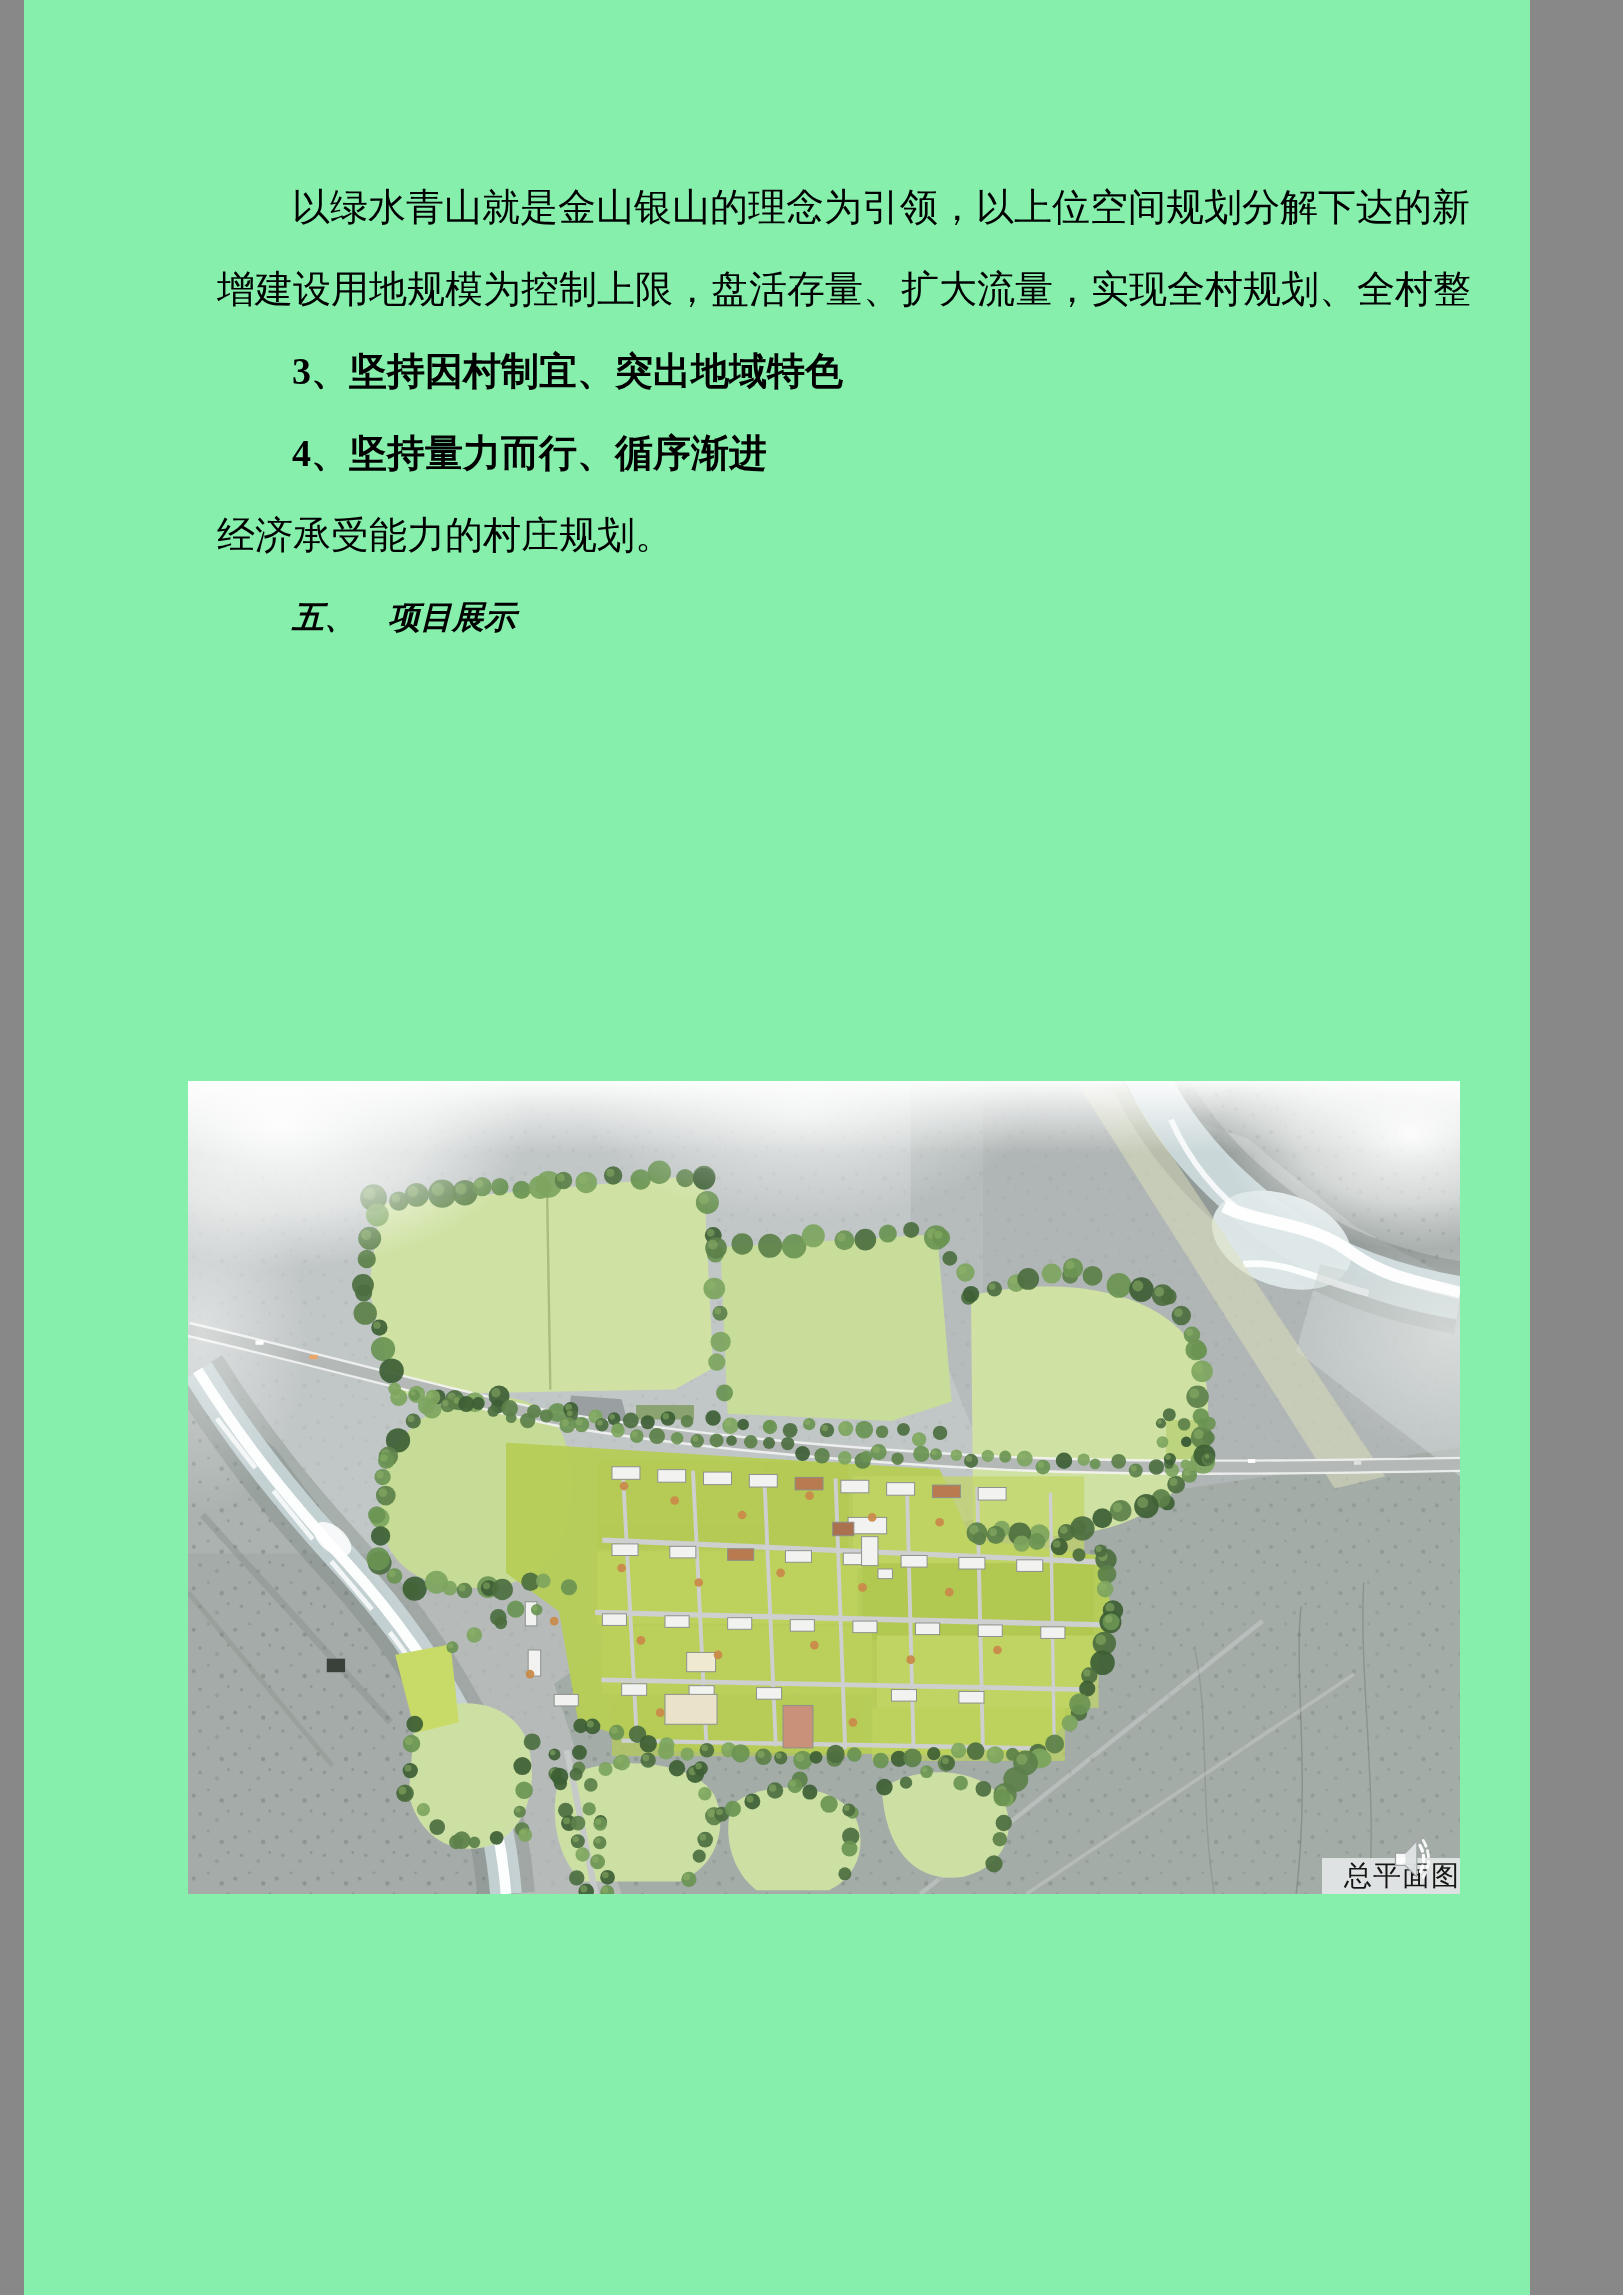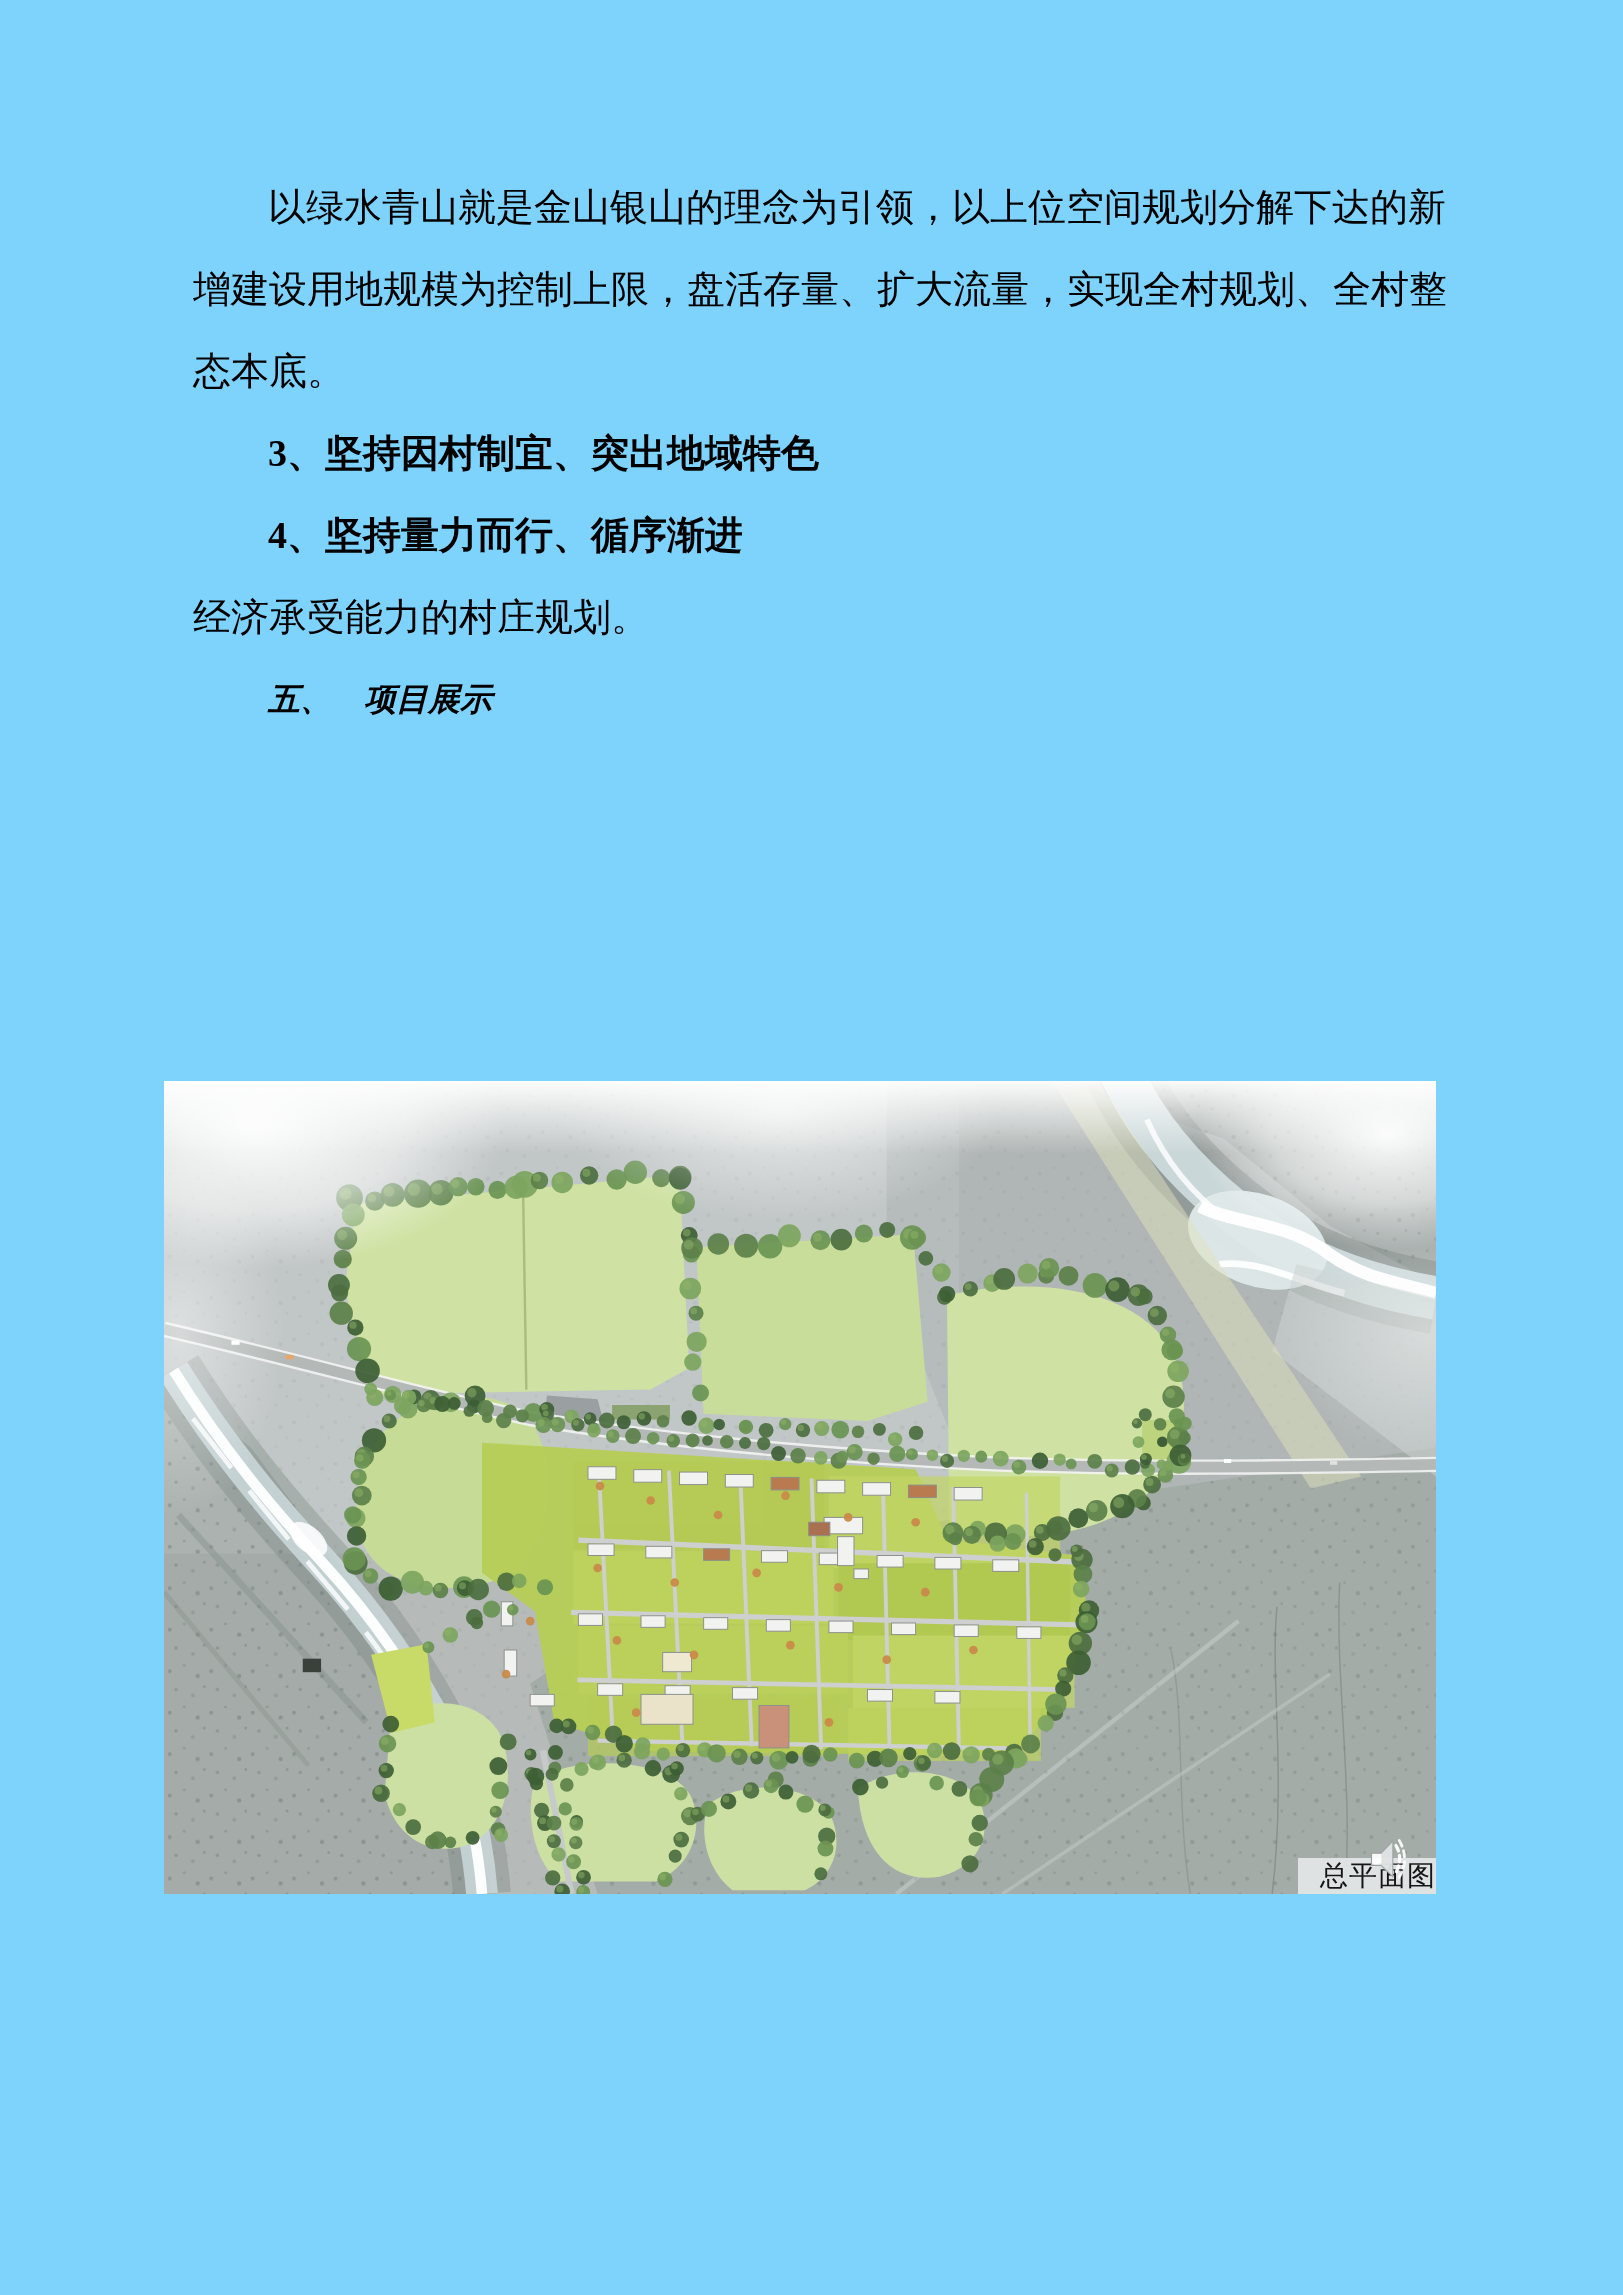--- a/index.html
+++ b/index.html
@@ -1,21 +1,22 @@
 <!DOCTYPE html>
 <html style="font-size:7.7px"><head>
 <meta charset="utf-8">
 <style>
   html,body{margin:0;padding:0;background:#888;}
   .page{
     position:relative;
-    width:1623px;height:2295px;
-    background:#7dd3fc;
+    width:1506px;height:2295px;
+    background:#86efac;
     overflow:hidden;
     font-family:"Liberation Serif","DejaVu Serif",serif;
+    margin-left:24px;
   }
   .text-block{
     position:absolute;
     left:193px;top:166px;width:1246px;
   }
   .line{
     height:82px;line-height:82px;
     font-size:38px;color:#000;
     white-space:nowrap;
   }
@@ -49,21 +50,20 @@
   }
 </style>
 </head>
 <body>
 
 <div class="page">
 
   <div class="text-block">
     <div class="line indent">以绿水青山就是金山银山的理念为引领，以上位空间规划分解下达的新</div>
     <div class="line">增建设用地规模为控制上限，盘活存量、扩大流量，实现全村规划、全村整</div>
-    <div class="line">态本底。</div>
     <div class="line indent h-bold">3、坚持因村制宜、突出地域特色</div>
     <div class="line indent h-bold">4、坚持量力而行、循序渐进</div>
     <div class="line">经济承受能力的村庄规划。</div>
     <div class="line indent h-hei">五、　项目展示</div>
   </div>
 
   <div class="figure">
     <svg class="map" viewBox="0 0 2640 1686" preserveAspectRatio="none">
       <defs>
         <pattern id="speck" width="86" height="86" patternUnits="userSpaceOnUse">

